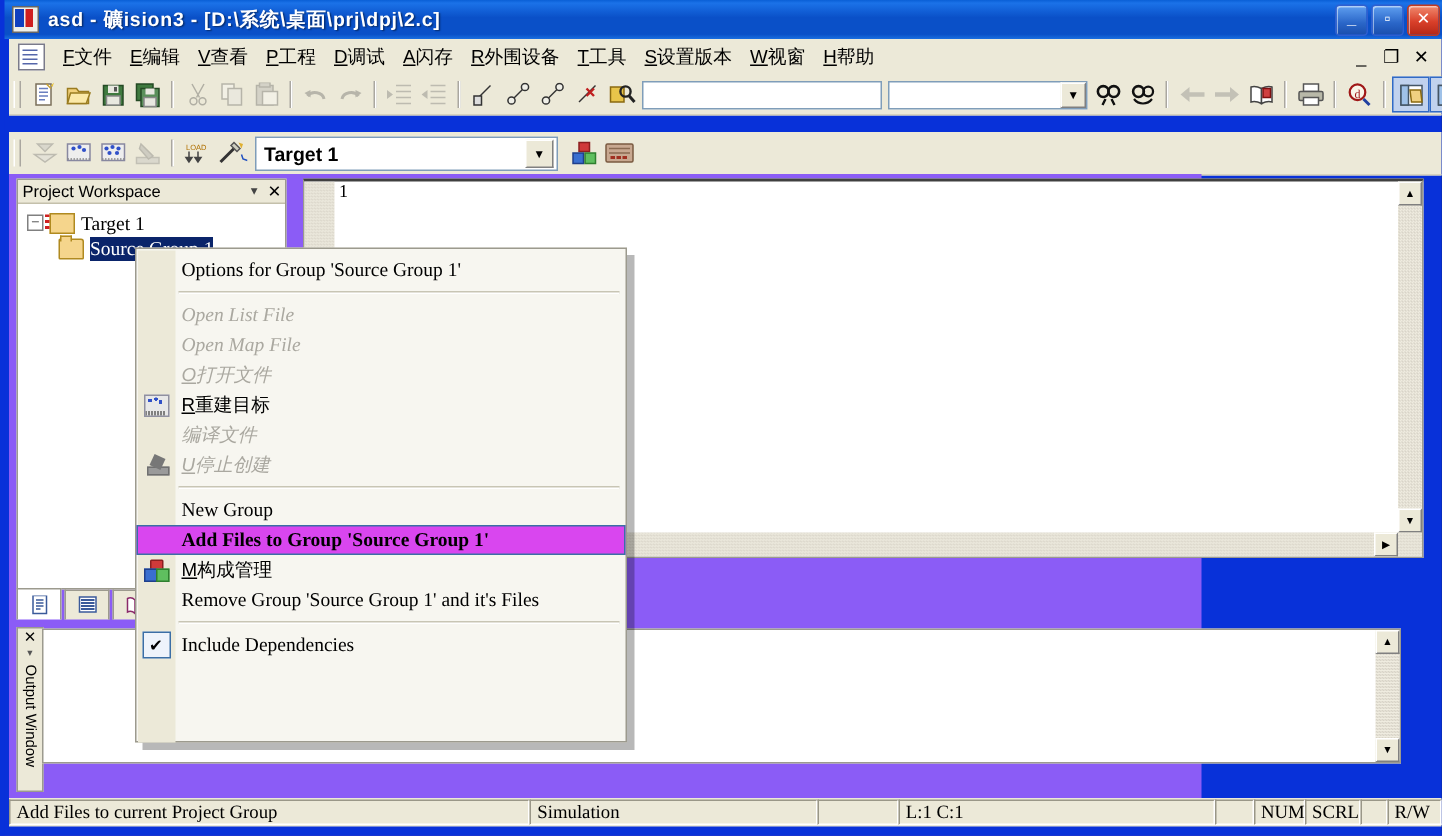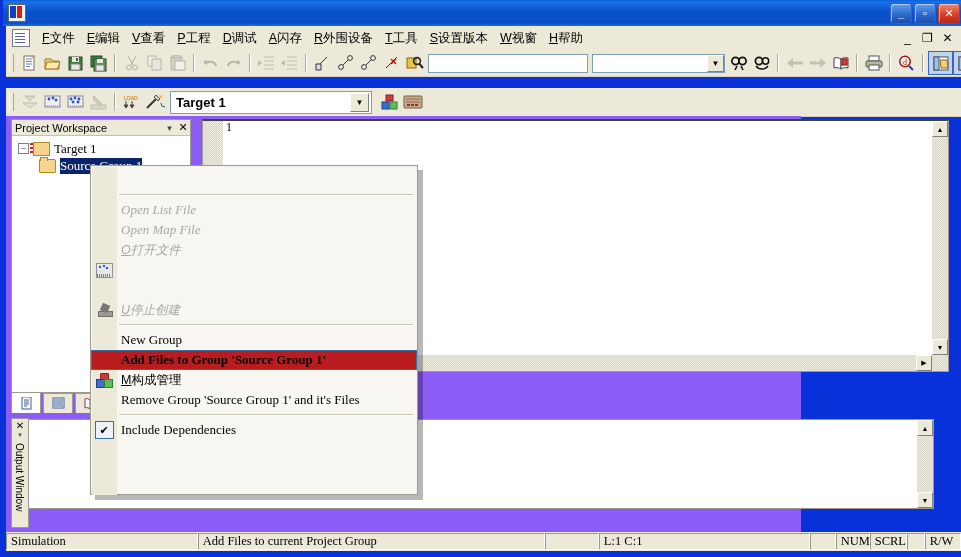--- a/index.html
+++ b/index.html
@@ -245,21 +245,21 @@
   .citem{
     height:20px;display:flex;align-items:center;position:relative;
     font-family:"Liberation Serif","DejaVu Serif",serif;
     font-size:13px;color:#000;white-space:nowrap;
   }
   .citem .cicon{width:26px;height:18px;display:flex;align-items:center;justify-content:center;flex:0 0 auto;position:relative;z-index:2;}
   .citem .clabel{padding-left:4px;flex:1;}
   .citem .cshort{padding-right:30px;font-size:12px;}
   .citem.cn{font-family:"Liberation Sans","DejaVu Sans",sans-serif;font-size:12.5px;}
   .citem.disabled{color:#aaa8a0;font-style:italic;}
-  .citem.sel{background:#b91c1c;border:1px solid #3b6ea5;box-sizing:border-box;font-weight:bold;}
+  .citem.sel{background:#d946ef;border:1px solid #3b6ea5;box-sizing:border-box;font-weight:bold;}
   .citem.sel .clabel{padding-left:3px;}
   .csep{height:1px;margin:4px 4px 4px 28px;background:#c8c5b4;border-bottom:1px solid #fff;}
   .un{text-decoration:underline;}
   .chk{
     width:17px;height:16px;border:1px solid #3b6ea5;background:#eef3fb;
     display:flex;align-items:center;justify-content:center;font-size:11px;color:#000;
   }
   
   .mi-build{
     width:15px;height:13px;background:#e8e8e8;border:1px solid #9090a0;position:relative;
@@ -292,20 +292,21 @@
   .mi-blocks .b2{left:0;top:6px;width:7px;height:7px;background:#3a6fd0;border:1px solid #1f3f8b;}
   .mi-blocks .b3{left:8px;top:6px;width:7px;height:7px;background:#5fbf5f;border:1px solid #2f7f2f;}
 </style>
 </head>
 <body>
 
 <div class="app">
 
   <div class="titlebar">
     <div class="title-icon"></div>
+    <div class="title-text">asd  -  礦ision3 - [D:\系统\桌面\prj\dpj\2.c]</div>
     <div class="win-btns">
       <div class="wbtn">
           <span>_</span>
         </div>
       <div class="wbtn">
           <span>▫</span>
         </div>
       <div class="wbtn close">
           <span>✕</span>
         </div>
@@ -667,38 +668,39 @@
     <div class="out-body">
       <div class="out-vscroll">
         <div class="sbtn" style="top:0;">▲</div>
         <div class="sbtn" style="bottom:0;">▼</div>
       </div>
     </div>
 
   </div>
 
   <div class="statusbar">
+    <div class="sfield" style="width:355px;">Add Files to current Project Group</div>
     <div class="sfield" style="width:196px;">Simulation</div>
-    <div class="sfield" style="width:355px;">Add Files to current Project Group</div>
     <div class="sfield" style="width:55px;"></div>
     <div class="sfield" style="width:216px;">L:1 C:1</div>
     <div class="sfield" style="width:26px;"></div>
     <div class="sfield" style="width:34px;">NUM</div>
     <div class="sfield" style="width:38px;">SCRL</div>
     <div class="sfield" style="width:18px;"></div>
     <div class="sfield" style="width:37px;">R/W</div>
   </div>
 
   <div class="ctxshadow"></div>
   <div class="ctx">
     <div class="ctx-gutter"></div>
     <div class="ctx-list">
 
       <div class="citem">
         <div class="cicon"></div>
+        <div class="clabel">Options for Group 'Source Group 1'</div>
       </div>
 
       <div class="csep"></div>
 
       <div class="citem disabled">
         <div class="cicon"></div>
         <div class="clabel">Open List File</div>
       </div>
 
       <div class="citem disabled">
@@ -708,25 +710,27 @@
 
       <div class="citem disabled cn">
         <div class="cicon"></div>
         <div class="clabel"><span class="un">O</span><span>打开文件</span></div>
       </div>
 
       <div class="citem cn">
         <div class="cicon">
             <div class="mi-build"></div>
           </div>
+        <div class="clabel"><span class="un">R</span><span>重建目标</span></div>
       </div>
 
 
       <div class="citem disabled cn">
         <div class="cicon"></div>
+        <div class="clabel">编译文件</div>
       </div>
 
       <div class="citem disabled cn">
         <div class="cicon">
             <div class="mi-stop"></div>
           </div>
         <div class="clabel"><span class="un">U</span><span>停止创建</span></div>
       </div>
 
       <div class="csep"></div>

